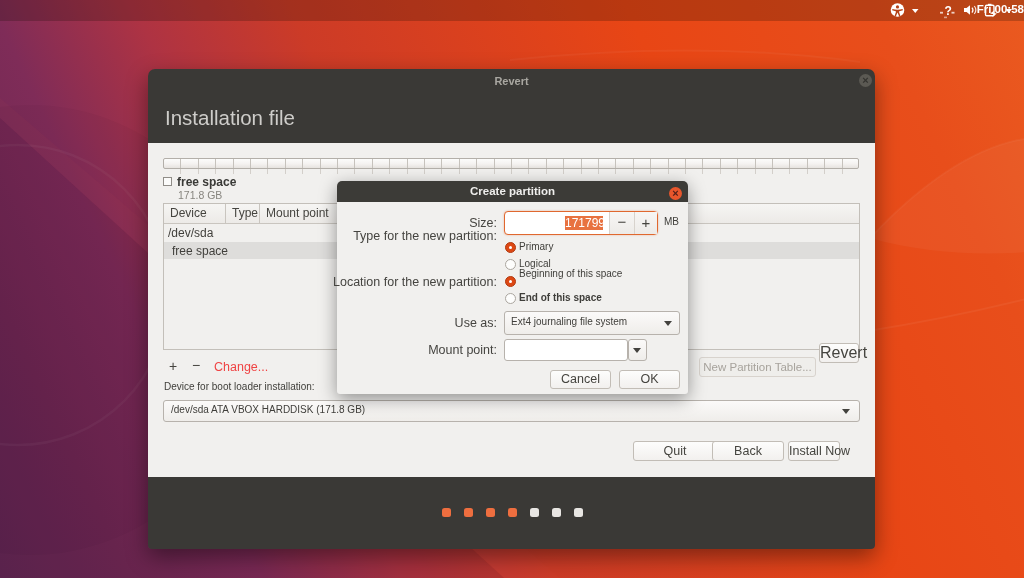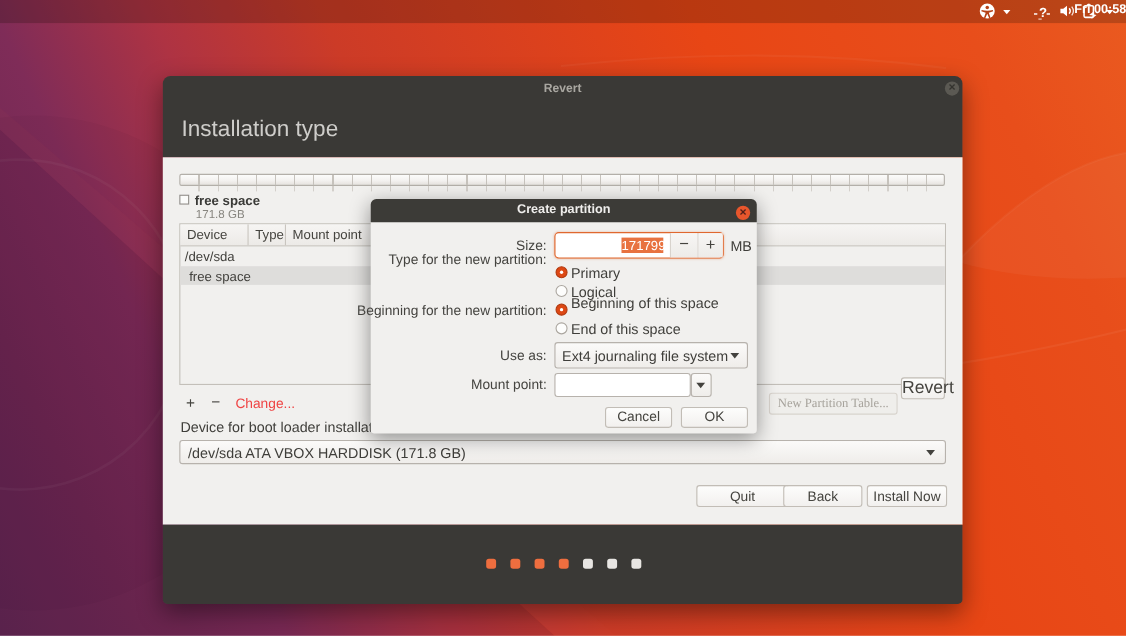--- a/index.html
+++ b/index.html
@@ -51,21 +51,21 @@
         background:linear-gradient(#fbfaf9,#efedea);}
   .tri{width:0;height:0;border-left:4px solid transparent;border-right:4px solid transparent;border-top:5px solid #43423e;}
   
   #dlg{left:337px;top:181px;width:351px;height:213px;border-radius:5px 5px 3px 3px;
        box-shadow:0 5px 18px rgba(0,0,0,0.4);background:#f1f0ee;}
   #dtitle{left:337px;top:181px;width:351px;height:21px;background:#3c3b37;border-radius:5px 5px 0 0;
           line-height:21px;text-align:center;font-size:11.5px;font-weight:bold;color:#efeeec;}
   #dclose{left:669px;top:187px;width:13px;height:13px;border-radius:50%;background:#e8562c;
           color:#54201a;font-size:11px;line-height:12px;text-align:center;font-weight:bold;}
   .dlabel{font-size:12.5px;color:#454440;text-align:right;white-space:nowrap;}
-  .dtext{font-size:13px;color:#3f3e3a;}
+  .dtext{font-size:10px;color:#3f3e3a;}
   
   #spin{left:504px;top:211px;width:154px;height:24px;box-sizing:border-box;
         border:1px solid #e0682f;border-radius:4px;background:#fff;overflow:hidden;
         box-shadow:0 0 2px rgba(224,104,47,0.45);}
   #spinminus{left:609px;top:212px;width:25px;height:22px;background:linear-gradient(#f7f6f4,#edebe8);
              border-left:1px solid #d8d3cd;box-sizing:border-box;text-align:center;line-height:20px;font-size:15px;color:#45443f;}
   #spinplus{left:634px;top:212px;width:23px;height:22px;background:linear-gradient(#f7f6f4,#edebe8);
             border-left:1px solid #d8d3cd;box-sizing:border-box;text-align:center;line-height:21px;font-size:15px;color:#45443f;}
   #sel{left:565px;top:216px;width:38px;height:14px;background:#e87240;color:#fff;font-size:12px;line-height:14px;text-align:right;}
   
@@ -103,21 +103,21 @@
    <rect x="97.5" y="3.2" width="8.5" height="10.6" rx="1.2" fill="none" stroke="#fff" stroke-width="1.4"></rect>
    <rect x="100" y="1.8" width="3.5" height="1.6" fill="#fff"></rect>
    <path d="M106.5 8.2 l-4.4 3.4 l3.4 0.6 l-1.2 3 l4.6 -3.6 l-3.2 -0.7 z" fill="#fff"></path>
    <path d="M117.5 7 l6.5 0 l-3.25 4 z" fill="#fff"></path>
  </svg>
 
  <div class="abs" id="win"></div>
  <div class="abs" id="whead"></div>
  <div class="abs" id="wtitle">Revert</div>
  <div class="abs" id="wclose">×</div>
- <div class="abs" id="htitle">Installation type</div>
+ <div class="abs" id="htitle">Installation file</div>
  <div class="abs" id="wbody"></div>
  <div class="abs" id="wfoot"></div>
  <div class="abs dot" style="left:442px;background:#ee6e3f"></div>
  <div class="abs dot" style="left:464px;background:#ee6e3f"></div>
  <div class="abs dot" style="left:486px;background:#ee6e3f"></div>
  <div class="abs dot" style="left:508px;background:#ee6e3f"></div>
  <div class="abs dot" style="left:530px;background:#e8e6e3"></div>
  <div class="abs dot" style="left:552px;background:#e8e6e3"></div>
  <div class="abs dot" style="left:574px;background:#e8e6e3"></div>
 
@@ -134,54 +134,54 @@
  <div class="abs th" style="left:266px">Mount point</div>
  <div class="abs vsep" style="left:225px"></div>
  <div class="abs vsep" style="left:259px"></div>
  <div class="abs rowtx" style="left:168px;top:226px">/dev/sda</div>
  <div class="abs" id="row2"></div>
  <div class="abs rowtx" style="left:172px;top:244px">free space</div>
 
  <div class="abs plusminus" style="left:169px;top:358px">+</div>
  <div class="abs plusminus" style="left:192px;top:357px">−</div>
  <div class="abs" id="chg">Change...</div>
- <div class="abs btn dis" style="left:699px;top:357px;width:117px;height:20px;line-height:18px;font-size:11.5px;font-family:Liberation Serif, serif;">New Partition Table...</div>
+ <div class="abs btn dis" style="left:699px;top:357px;width:117px;height:20px;line-height:18px;font-size:11.5px;">New Partition Table...</div>
  <div class="abs btn" style="left:819px;top:343px;width:40px;height:20px;line-height:18px;font-size:16px;">Revert</div>
 
  <div class="abs dtext" style="left:164px;top:381px;">Device for boot loader installation:</div>
  <div class="abs drop" style="left:163px;top:400px;width:697px;height:22px;"></div>
  <div class="abs dtext" style="left:171px;top:404px;">/dev/sda ATA VBOX HARDDISK (171.8 GB)</div>
  <div class="abs tri" style="left:842px;top:409px;"></div>
 
  <div class="abs btn" style="left:633px;top:441px;width:84px;height:20px;line-height:18px;">Quit</div>
  <div class="abs btn" style="left:712px;top:441px;width:72px;height:20px;line-height:18px;">Back</div>
- <div class="abs btn" style="left:788px;top:441px;width:73px;height:20px;line-height:18px;">Install Now</div>
+ <div class="abs btn" style="left:788px;top:441px;width:52px;height:20px;line-height:18px;">Install Now</div>
 
  <div class="abs" id="dlg"></div>
  <div class="abs" id="dtitle">Create partition</div>
  <div class="abs" id="dclose">×</div>
 
  <div class="abs dlabel" style="left:312px;top:216px;width:185px;">Size:</div>
  <div class="abs" id="spin"></div>
  <div class="abs" id="spinminus">−</div>
  <div class="abs" id="spinplus">+</div>
  <div class="abs" id="sel">171799</div>
  <div class="abs dtext" style="left:664px;top:216px;">MB</div>
 
  <div class="abs dlabel" style="left:312px;top:229px;width:185px;">Type for the new partition:</div>
  <div class="abs radio on" style="left:505px;top:242px;"></div>
  <div class="abs dtext" style="left:519px;top:241px;">Primary</div>
  <div class="abs radio off" style="left:505px;top:259px;"></div>
  <div class="abs dtext" style="left:519px;top:258px;">Logical</div>
 
- <div class="abs dlabel" style="left:302px;top:275px;width:195px;">Beginning for the new partition:</div>
+ <div class="abs dlabel" style="left:302px;top:275px;width:195px;">Location for the new partition:</div>
  <div class="abs radio on" style="left:505px;top:276px;"></div>
  <div class="abs dtext" style="left:519px;top:268px;">Beginning of this space</div>
  <div class="abs radio off" style="left:505px;top:293px;"></div>
- <div class="abs dtext" style="left:519px;top:292px;">End of this space</div>
+ <div class="abs dtext" style="left:519px;top:292px;font-weight:bold;">End of this space</div>
 
  <div class="abs dlabel" style="left:312px;top:316px;width:185px;">Use as:</div>
  <div class="abs drop" style="left:504px;top:311px;width:176px;height:24px;"></div>
  <div class="abs dtext" style="left:511px;top:316px;">Ext4 journaling file system</div>
  <div class="abs tri" style="left:664px;top:321px;"></div>
 
  <div class="abs dlabel" style="left:312px;top:343px;width:185px;">Mount point:</div>
  <div class="abs" style="left:504px;top:339px;width:124px;height:22px;box-sizing:border-box;border:1px solid #b7b2ac;border-radius:3px;background:#fff;"></div>
  <div class="abs drop" style="left:628px;top:339px;width:19px;height:22px;"></div>
  <div class="abs tri" style="left:633px;top:348px;"></div>

